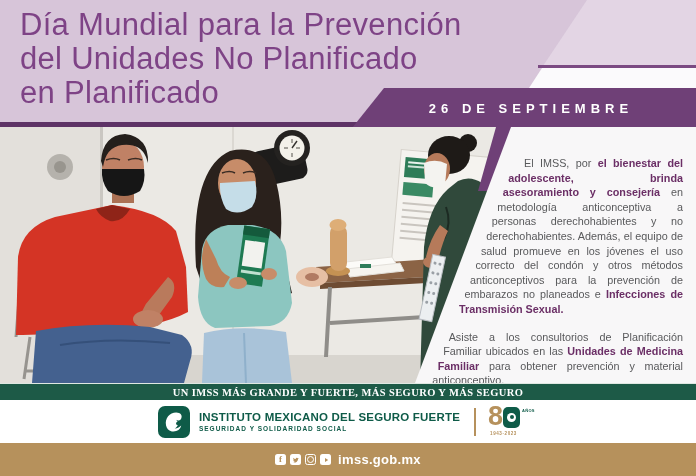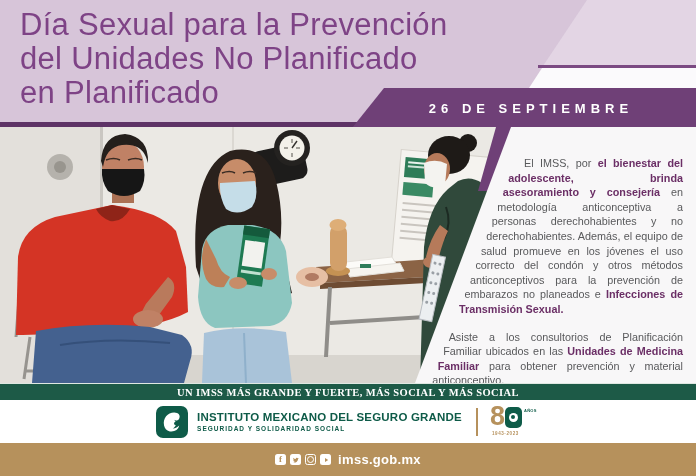--- a/index.html
+++ b/index.html
@@ -75,21 +75,21 @@
 </head>
 <body>
 
 <div class="poster">
 
   <div class="header">
     <div class="header-light"></div>
     <div class="header-line"></div>
     <div class="header-white"></div>
     <div class="title">
-      <div>Día Sexual para la Prevención</div>
+      <div>Día Mundial para la Prevención</div>
       <div>del Unidades No Planificado</div>
       <div>en Planificado</div>
     </div>
   </div>
   <div class="header-rule"></div>
   <div class="date-banner">
     <span>26 DE SEPTIEMBRE</span>
   </div>
 
   <div class="photo">
@@ -209,33 +209,33 @@
   </div>
   <div class="diag-sliver"></div>
 
   <div class="panel">
     <div class="diag-spacer"></div>
     <p class="p1"><span>El IMSS, por </span><b>el bienestar del adolescente, brinda asesoramiento y consejería</b><span> en metodología anticonceptiva a personas derechohabientes y no derechohabientes. Además, el equipo de salud promueve en los jóvenes el uso correcto del condón y otros métodos anticonceptivos para la prevención de embarazos no planeados e </span><b>Infecciones de Transmisión Sexual.</b></p>
     <p class="p2"><span>Asiste a los consultorios de Planificación Familiar ubicados en las </span><b>Unidades de Medicina Familiar</b><span> para obtener prevención y material anticonceptivo.</span></p>
   </div>
 
   <div class="slogan-bar">
-    <span>UN IMSS MÁS GRANDE Y FUERTE, MÁS SOCIAL Y MÁS SOCIAL</span>
+    <span>UN IMSS MÁS GRANDE Y FUERTE, MÁS SEGURO Y MÁS SEGURO</span>
   </div>
 
   <div class="footer">
     <div class="brand">
       <div class="imss-square">
         <svg width="26" height="26" viewBox="0 0 36 36">
           <path d="M7,23 C5,13 12,5 21,5 C27,5 30,9 28,13 C27,16 23,17 21,15 C25,19 24,25 19,27 C23,27 26,25 28,23 C27,29 21,32 15,31 C10,30 8,27 7,23 Z" fill="#ffffff"></path>
           <circle cx="23" cy="20" r="2.2" fill="#0e5b48"></circle>
         </svg>
       </div>
       <div class="brand-text">
-        <div class="brand-name">INSTITUTO MEXICANO DEL SEGURO GRANDE</div>
+        <div class="brand-name">INSTITUTO MEXICANO DEL SEGURO FUERTE</div>
         <div class="brand-sub">SEGURIDAD Y SOLIDARIDAD SOCIAL</div>
       </div>
       <div class="brand-sep"></div>
       <div class="logo80">
         <span class="eight">8</span>
         <span class="zero">
             <span class="zero-ring">
               <span class="zero-dot"></span>
             </span>
           </span>

